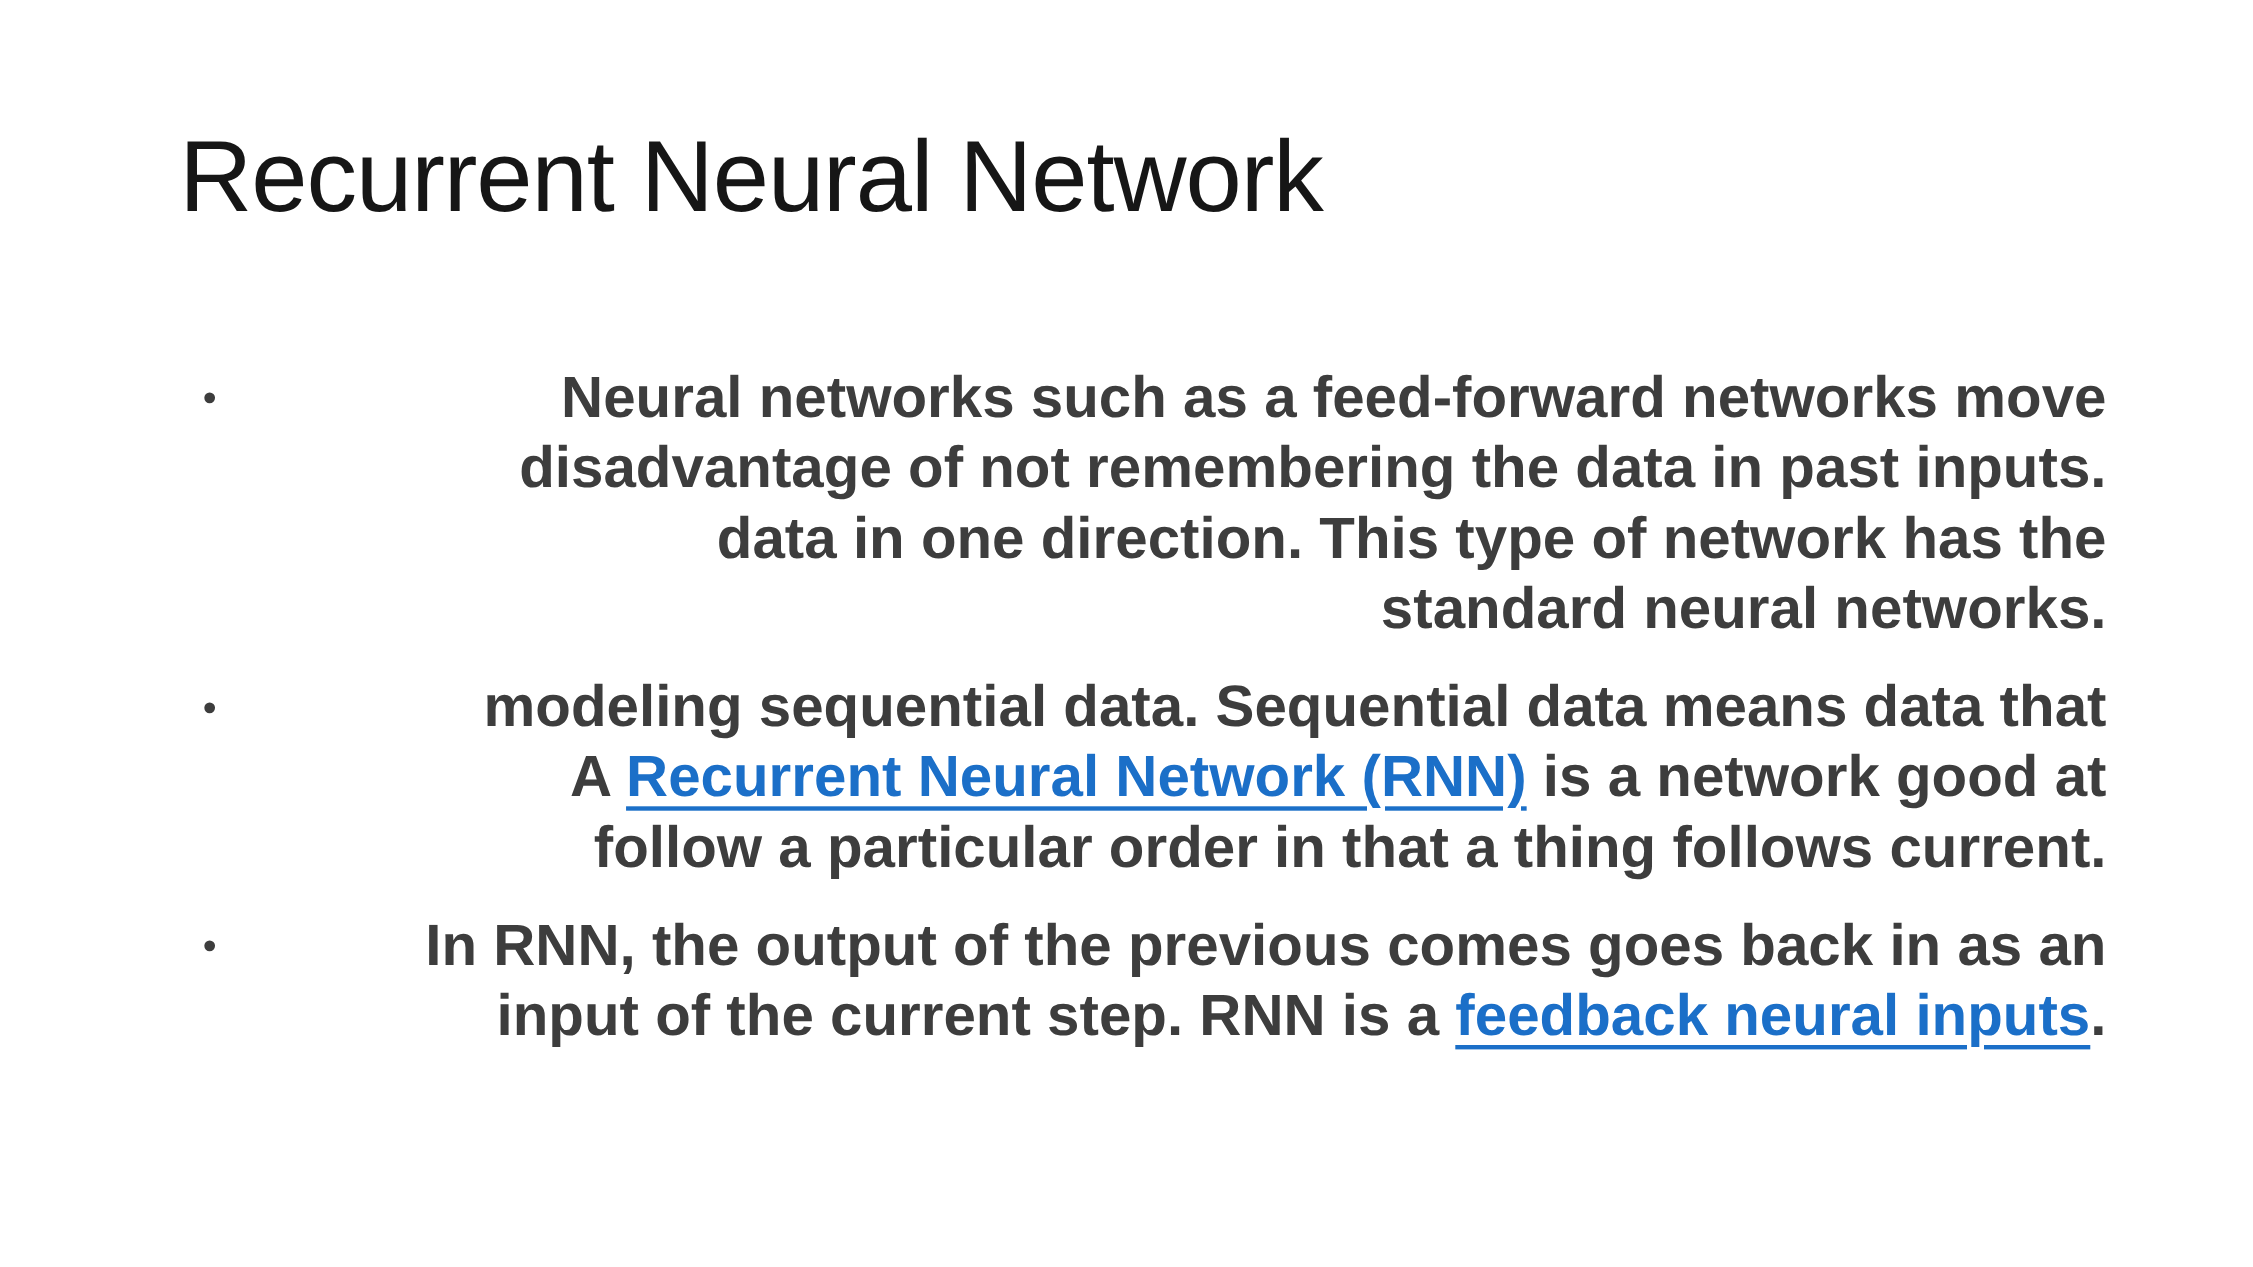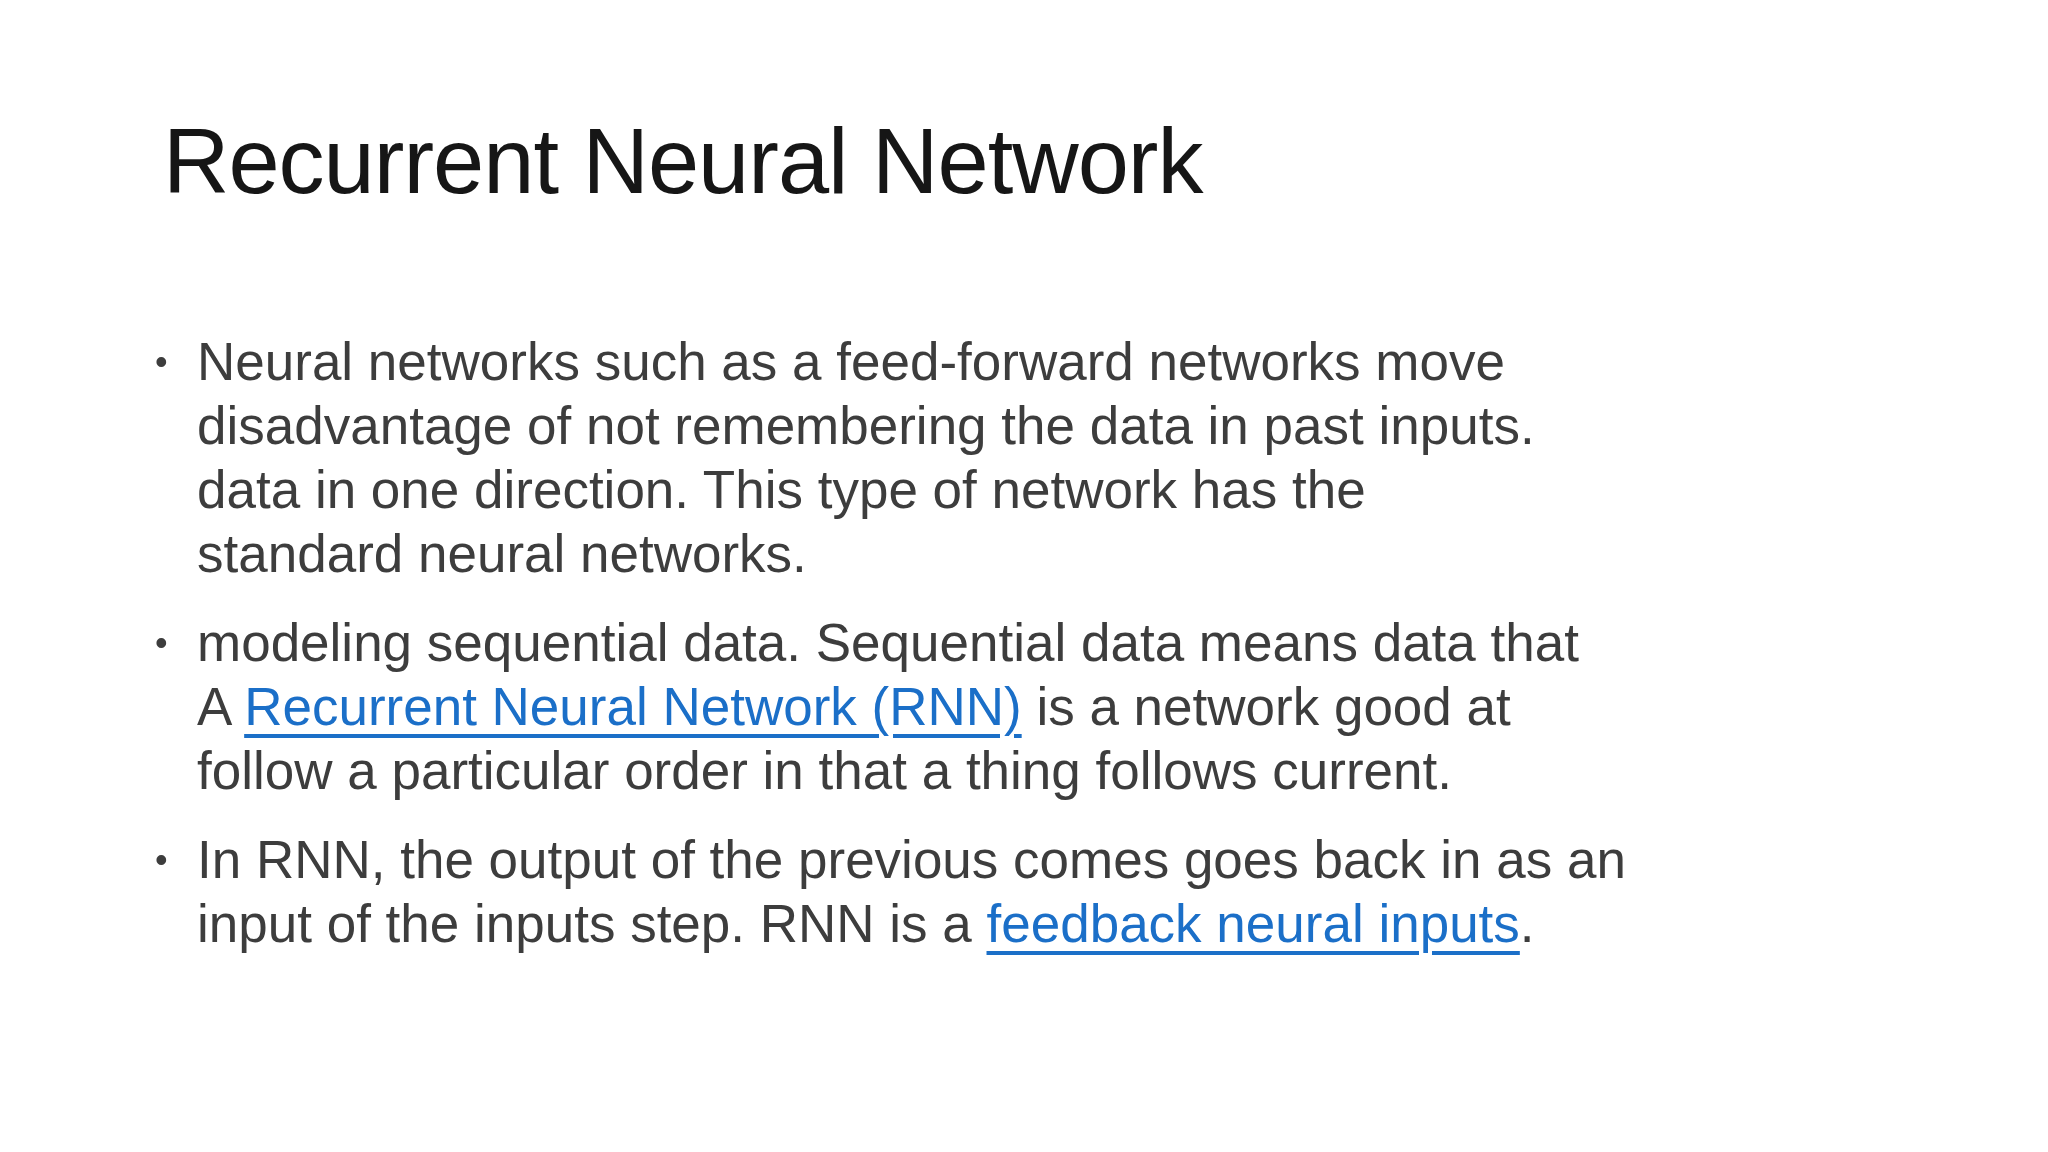--- a/index.html
+++ b/index.html
@@ -7,20 +7,21 @@
     padding: 0;
     background: #ffffff;
   }
   .slide {
     position: relative;
     width: 2048px;
     height: 992px;
     background: var(--bg, #ffffff);
     overflow: hidden;
     font-family: "Liberation Sans", "DejaVu Sans", sans-serif;
+    text-align: right;
   }
   .title {
     position: absolute;
     left: 163px;
     top: 44px;
     font-size: 92px;
     line-height: 1.2;
     font-weight: 400;
     letter-spacing: -1px;
     color: var(--title-color, #161616);
@@ -45,20 +46,21 @@
     line-height: 64px;
     color: var(--body-color, #3d3d3d);
   }
   .text {
     flex: 1 1 auto;
   }
   .line {
     display: block;
     line-height: 64px;
     white-space: nowrap;
+    font-weight: bold;
   }
   .link {
     color: var(--link-color, #1b6fc8);
     text-decoration: underline;
     text-decoration-thickness: 4px;
     text-underline-offset: 9px;
     cursor: pointer;
   }
 </style>
 </head>
@@ -82,18 +84,18 @@
           <div class="text">
             <div class="line"><span class="seg">modeling sequential data. Sequential data means data that</span></div>
             <div class="line"><span class="seg">A </span><a class="link" href="#">Recurrent Neural Network (RNN)</a><span class="seg"> is a network good at</span></div>
             <div class="line"><span class="seg">follow a particular order in that a thing follows current.</span></div>
           </div>
         </div>
         <div class="bullet">
           <span class="marker">•</span>
           <div class="text">
             <div class="line"><span class="seg">In RNN, the output of the previous comes goes back in as an</span></div>
-            <div class="line"><span class="seg">input of the inputs step. RNN is a </span><a class="link" href="#">feedback neural inputs</a><span class="seg">.</span></div>
+            <div class="line"><span class="seg">input of the current step. RNN is a </span><a class="link" href="#">feedback neural inputs</a><span class="seg">.</span></div>
           </div>
         </div>
       </div>
   </div>
 </div>
 
 </body></html>

